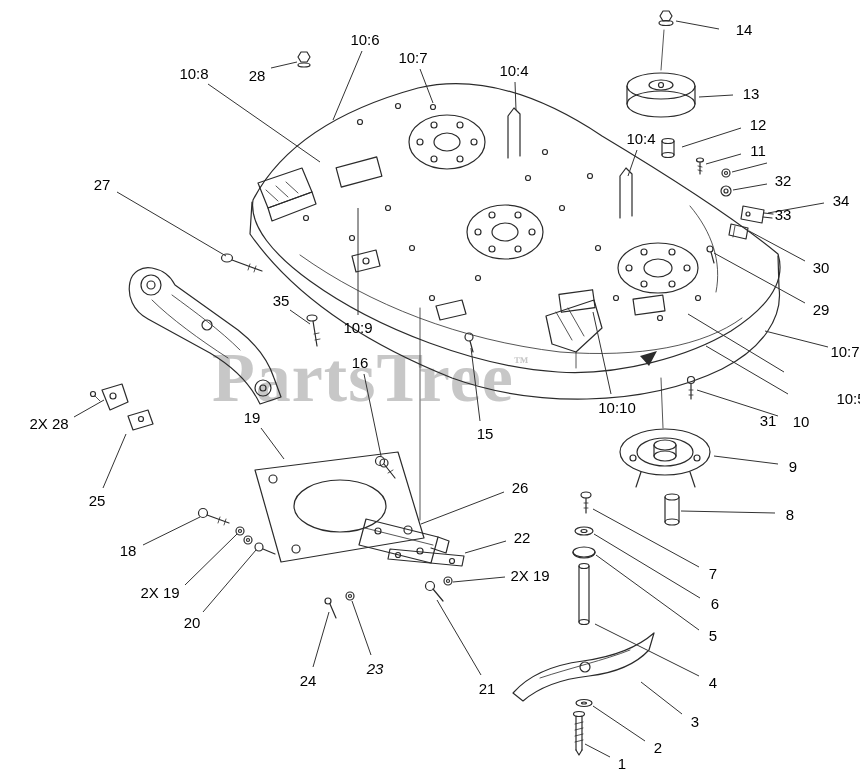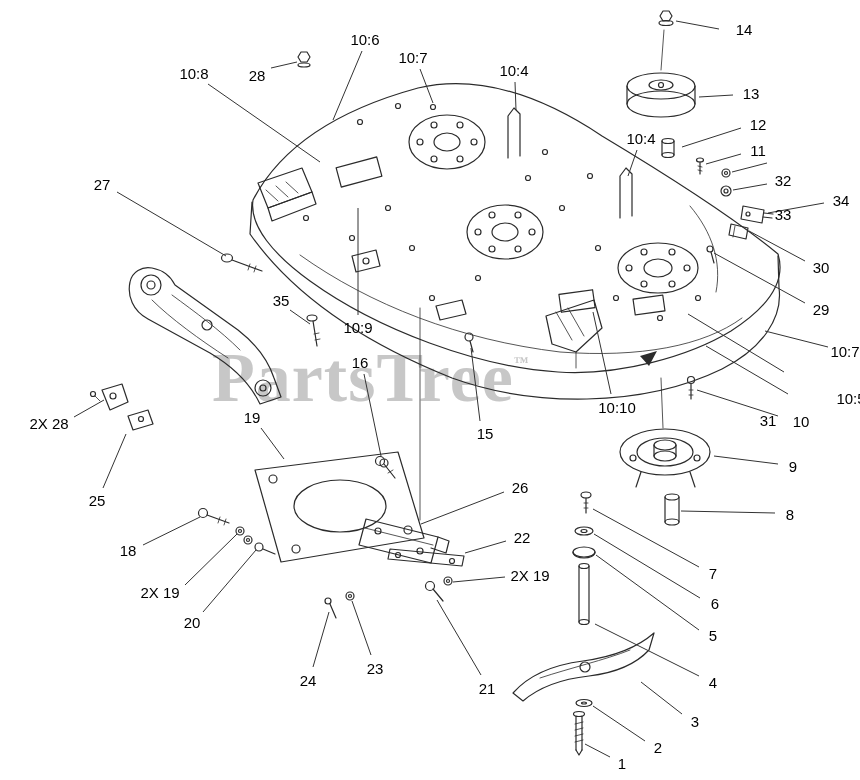--- a/index.html
+++ b/index.html
@@ -347,21 +347,21 @@
       <div class="callout" style="left: 520px; top: 487px;">26</div>
       <div class="callout" style="left: 128px; top: 550px;">18</div>
       <div class="callout" style="left: 522px; top: 537px;">22</div>
       <div class="callout" style="left: 713px; top: 573px;">7</div>
       <div class="callout" style="left: 160px; top: 592px;">2X 19</div>
       <div class="callout" style="left: 530px; top: 575px;">2X 19</div>
       <div class="callout" style="left: 715px; top: 603px;">6</div>
       <div class="callout" style="left: 192px; top: 622px;">20</div>
       <div class="callout" style="left: 713px; top: 635px;">5</div>
       <div class="callout" style="left: 308px; top: 680px;">24</div>
-      <div class="callout" style="left: 375px; top: 668px;">23</div>
+      <div class="callout" style="left: 375px; top: 668px; font-style: italic;">23</div>
       <div class="callout" style="left: 713px; top: 682px;">4</div>
       <div class="callout" style="left: 487px; top: 688px;">21</div>
       <div class="callout" style="left: 695px; top: 721px;">3</div>
       <div class="callout" style="left: 658px; top: 747px;">2</div>
       <div class="callout" style="left: 622px; top: 763px;">1</div>
     </div>
 
 </div>
 
 </body></html>

